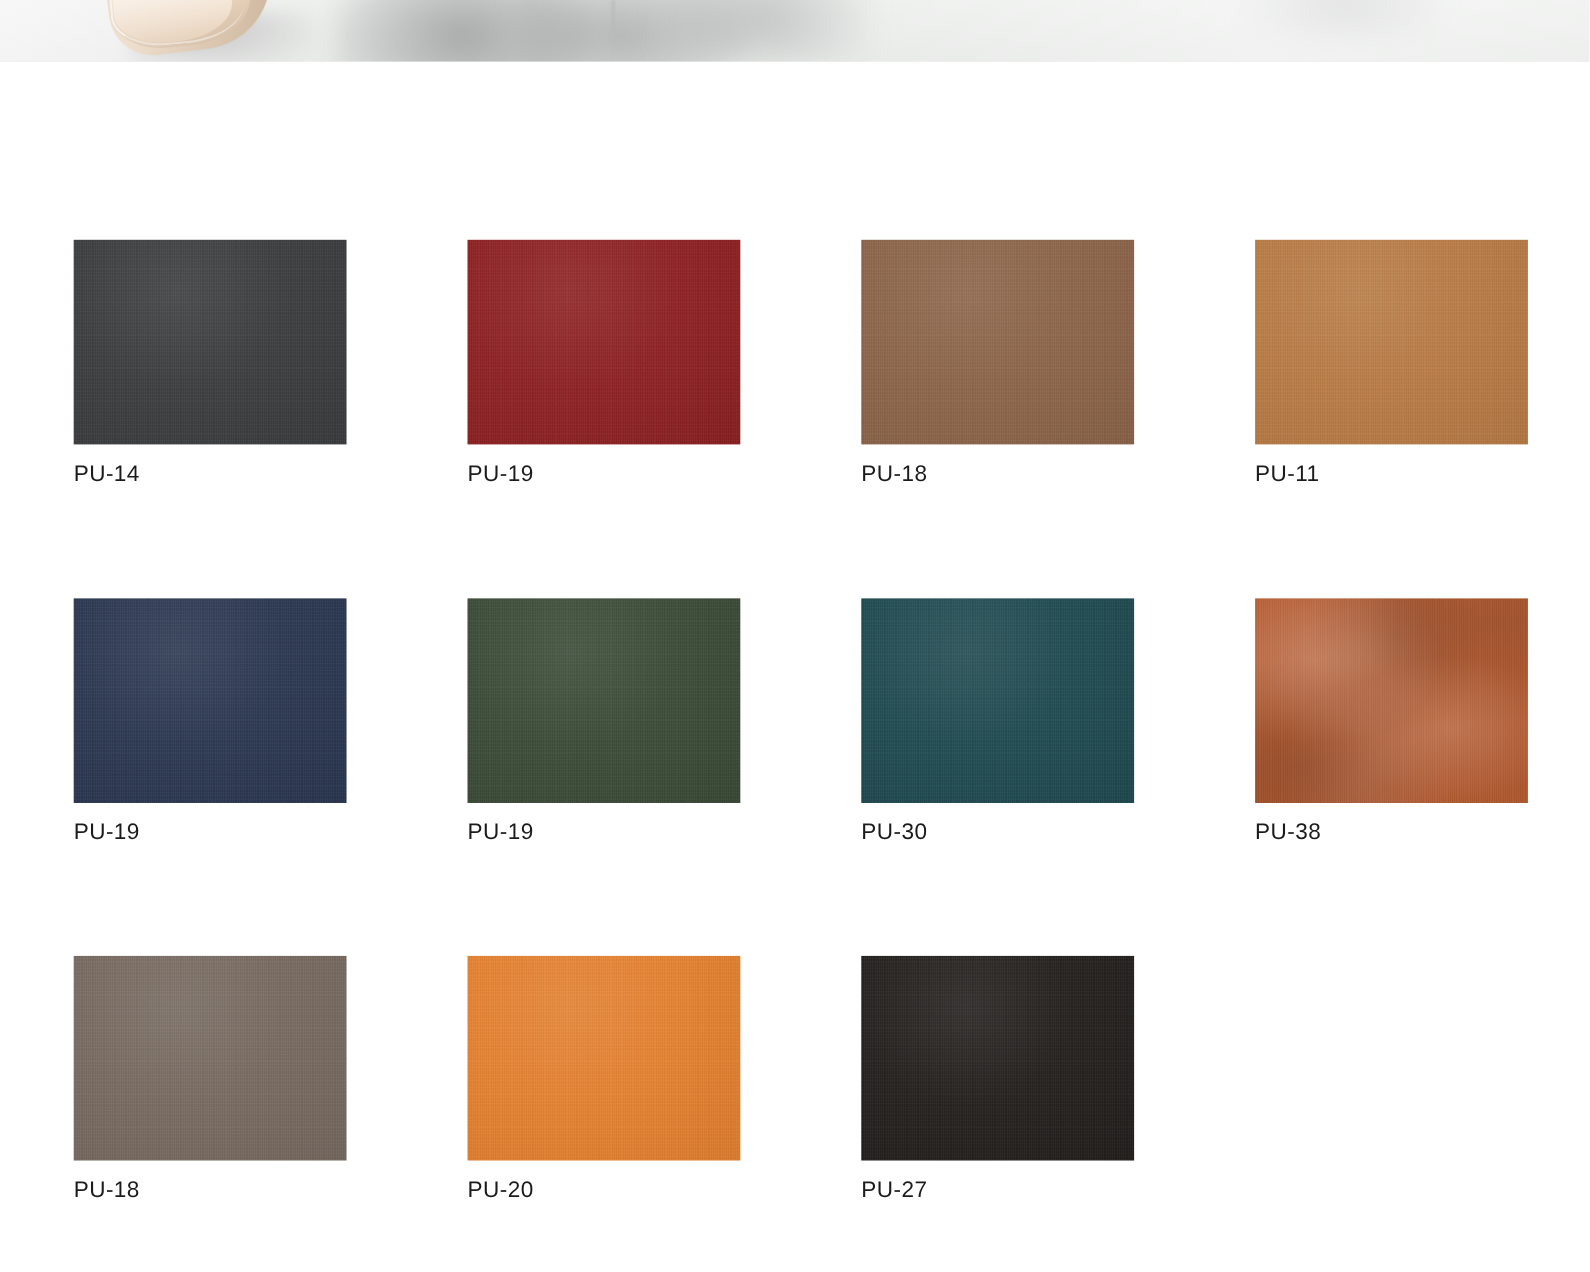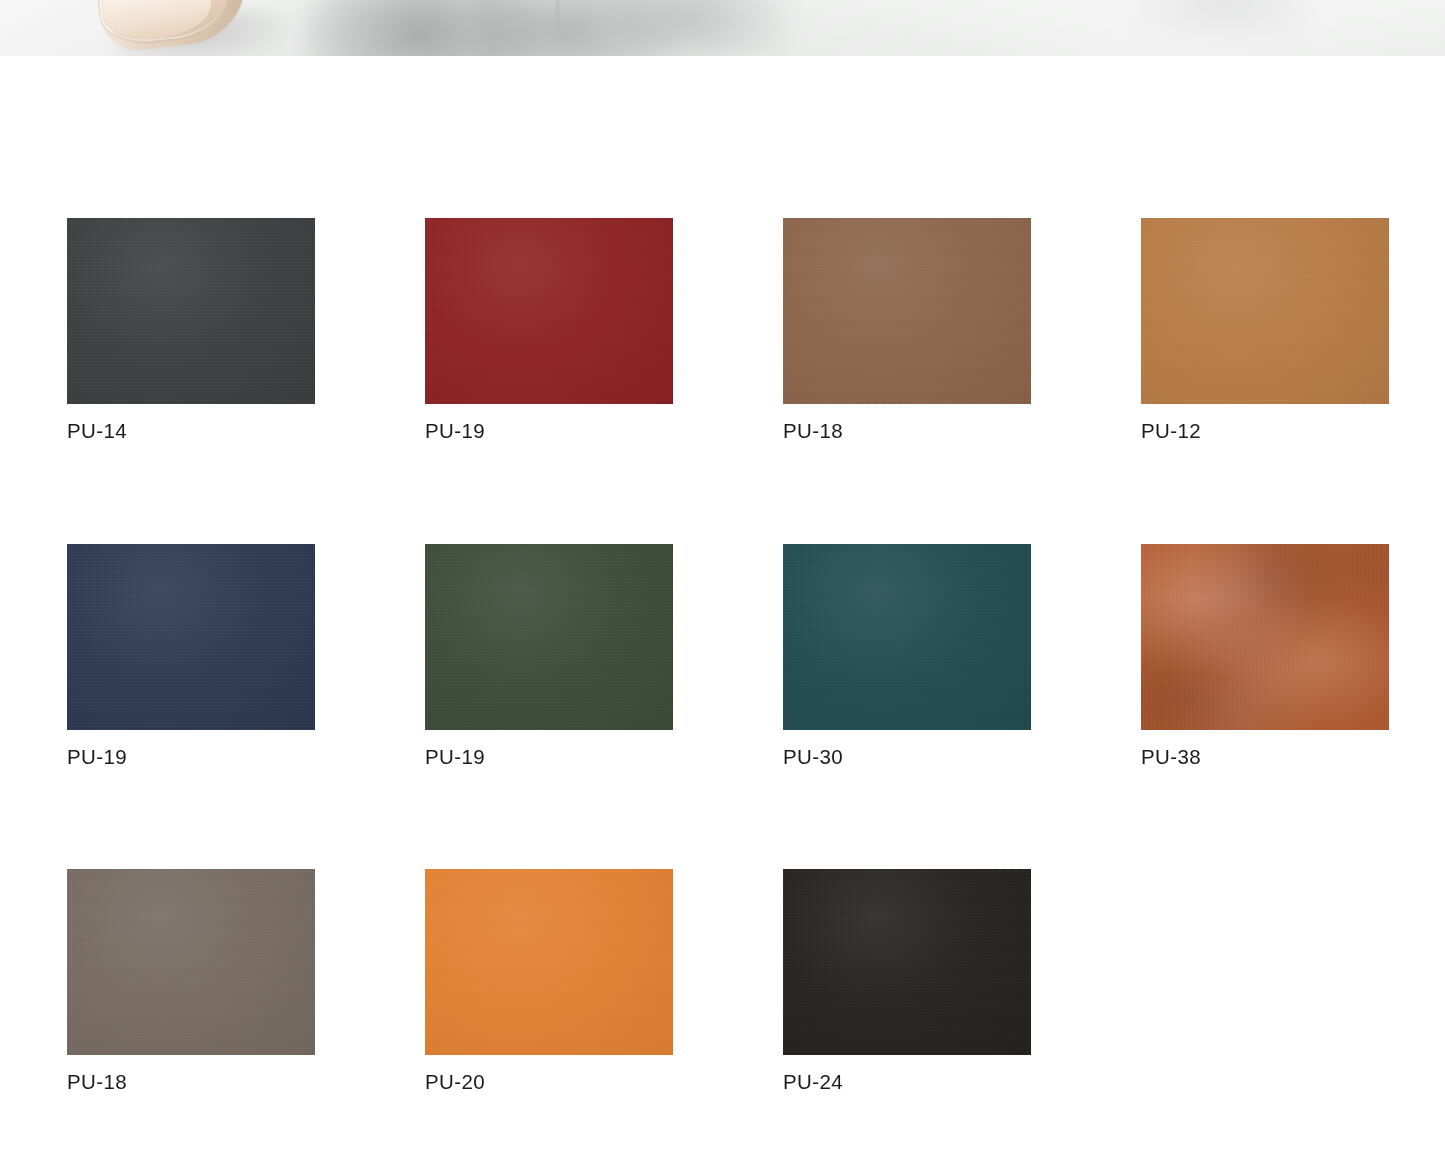--- a/index.html
+++ b/index.html
@@ -220,21 +220,21 @@
       <div class="label">PU-19</div>
     </div>
 
     <div class="cell">
       <div class="swatch" style="background-color: rgb(140, 100, 73);"></div>
       <div class="label">PU-18</div>
     </div>
 
     <div class="cell">
       <div class="swatch" style="background-color: rgb(185, 123, 68);"></div>
-      <div class="label">PU-12</div>
+      <div class="label">PU-11</div>
     </div>
 
     <div class="cell">
       <div class="swatch" style="background-color: rgb(42, 55, 80);"></div>
       <div class="label">PU-19</div>
     </div>
 
     <div class="cell">
       <div class="swatch" style="background-color: rgb(58, 74, 54);"></div>
       <div class="label">PU-19</div>
@@ -255,17 +255,17 @@
       <div class="label">PU-18</div>
     </div>
 
     <div class="cell">
       <div class="swatch" style="background-color: rgb(229, 129, 47);"></div>
       <div class="label">PU-20</div>
     </div>
 
     <div class="cell">
       <div class="swatch" style="background-color: rgb(34, 31, 28);"></div>
-      <div class="label">PU-24</div>
+      <div class="label">PU-27</div>
     </div>
 
   </div>
 </div>
 
 </body></html>

